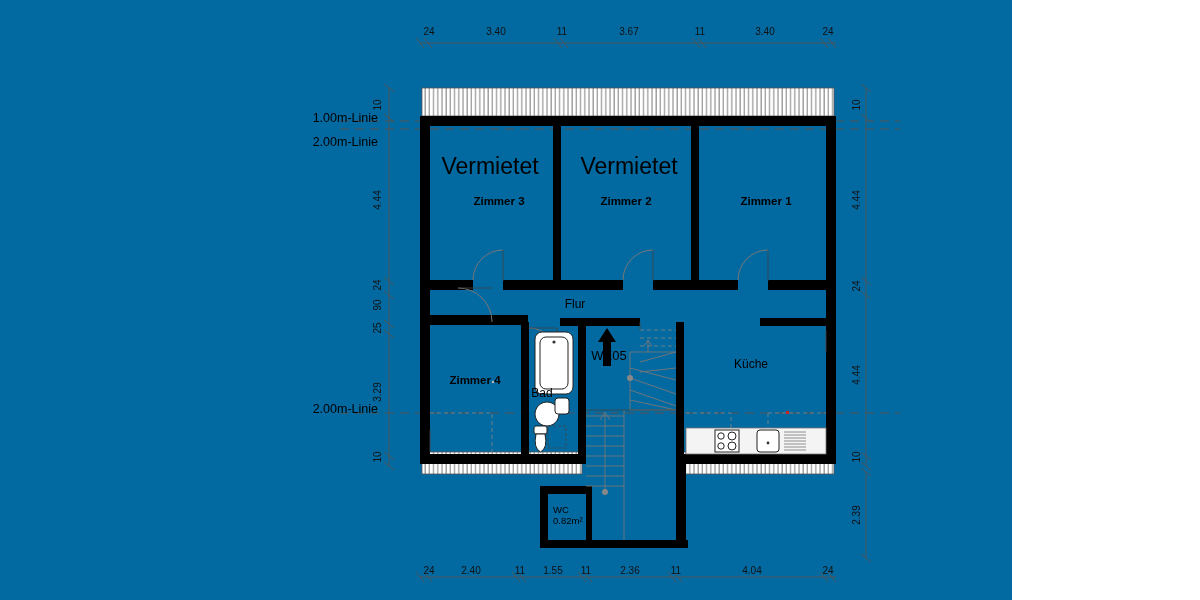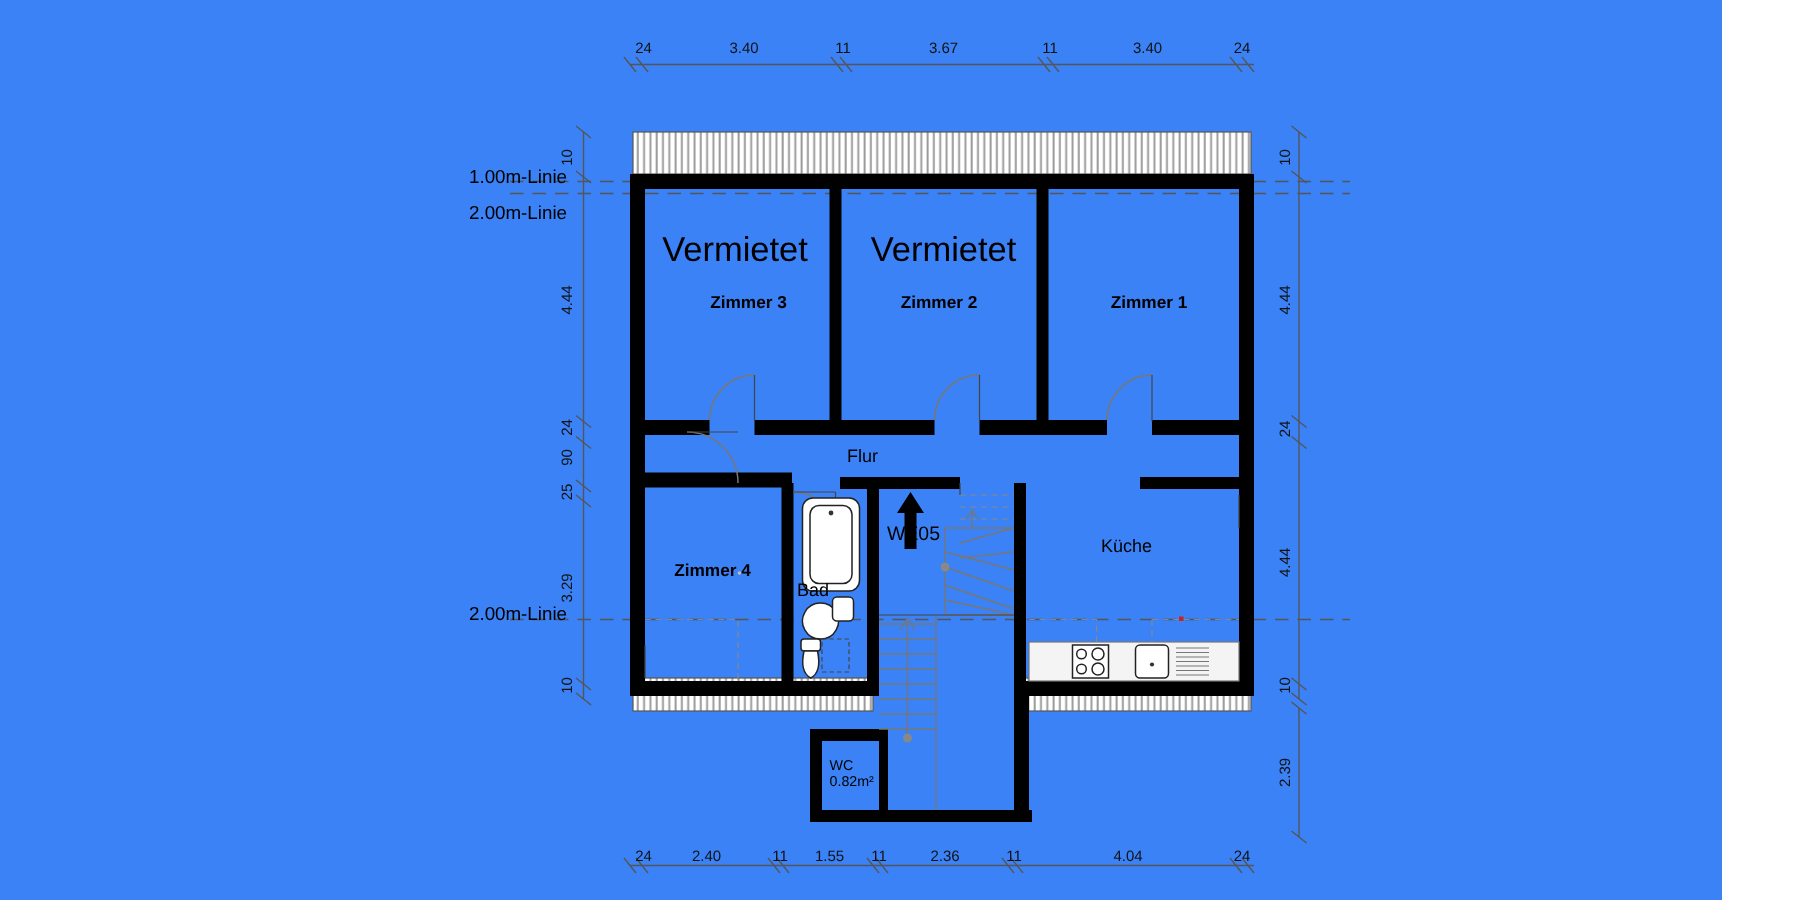--- a/index.html
+++ b/index.html
@@ -8,23 +8,23 @@
     background: #ffffff;
   }
   body {
     width: 1200px;
     height: 600px;
     overflow: hidden;
     font-family: "Liberation Sans", sans-serif;
   }
   #plan-root {
     position: relative;
-    width: 1148px;
+    width: 1012px;
     height: 600px;
-    background: #3b82f6;
+    background: #0369a1;
   }
   svg#floorplan {
     display: block;
     width: 1200px;
     height: 600px;
   }
   .wall { fill: #000000; }
   .thinner { stroke: #444444; stroke-width: 0.8; fill: none; }
   .dimline { stroke: #555555; stroke-width: 0.9; fill: none; }
   .dashline { stroke: #555555; stroke-width: 1; fill: none; stroke-dasharray: 9 6; }

